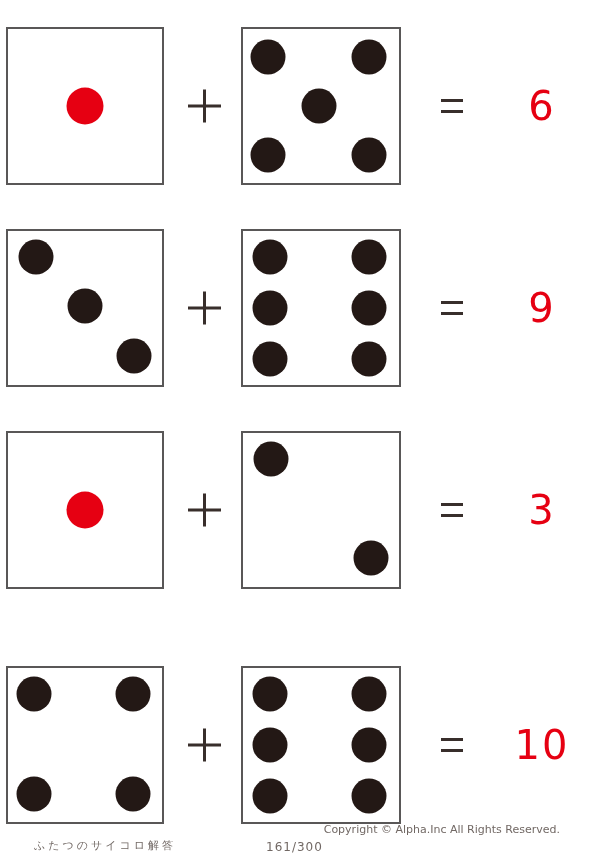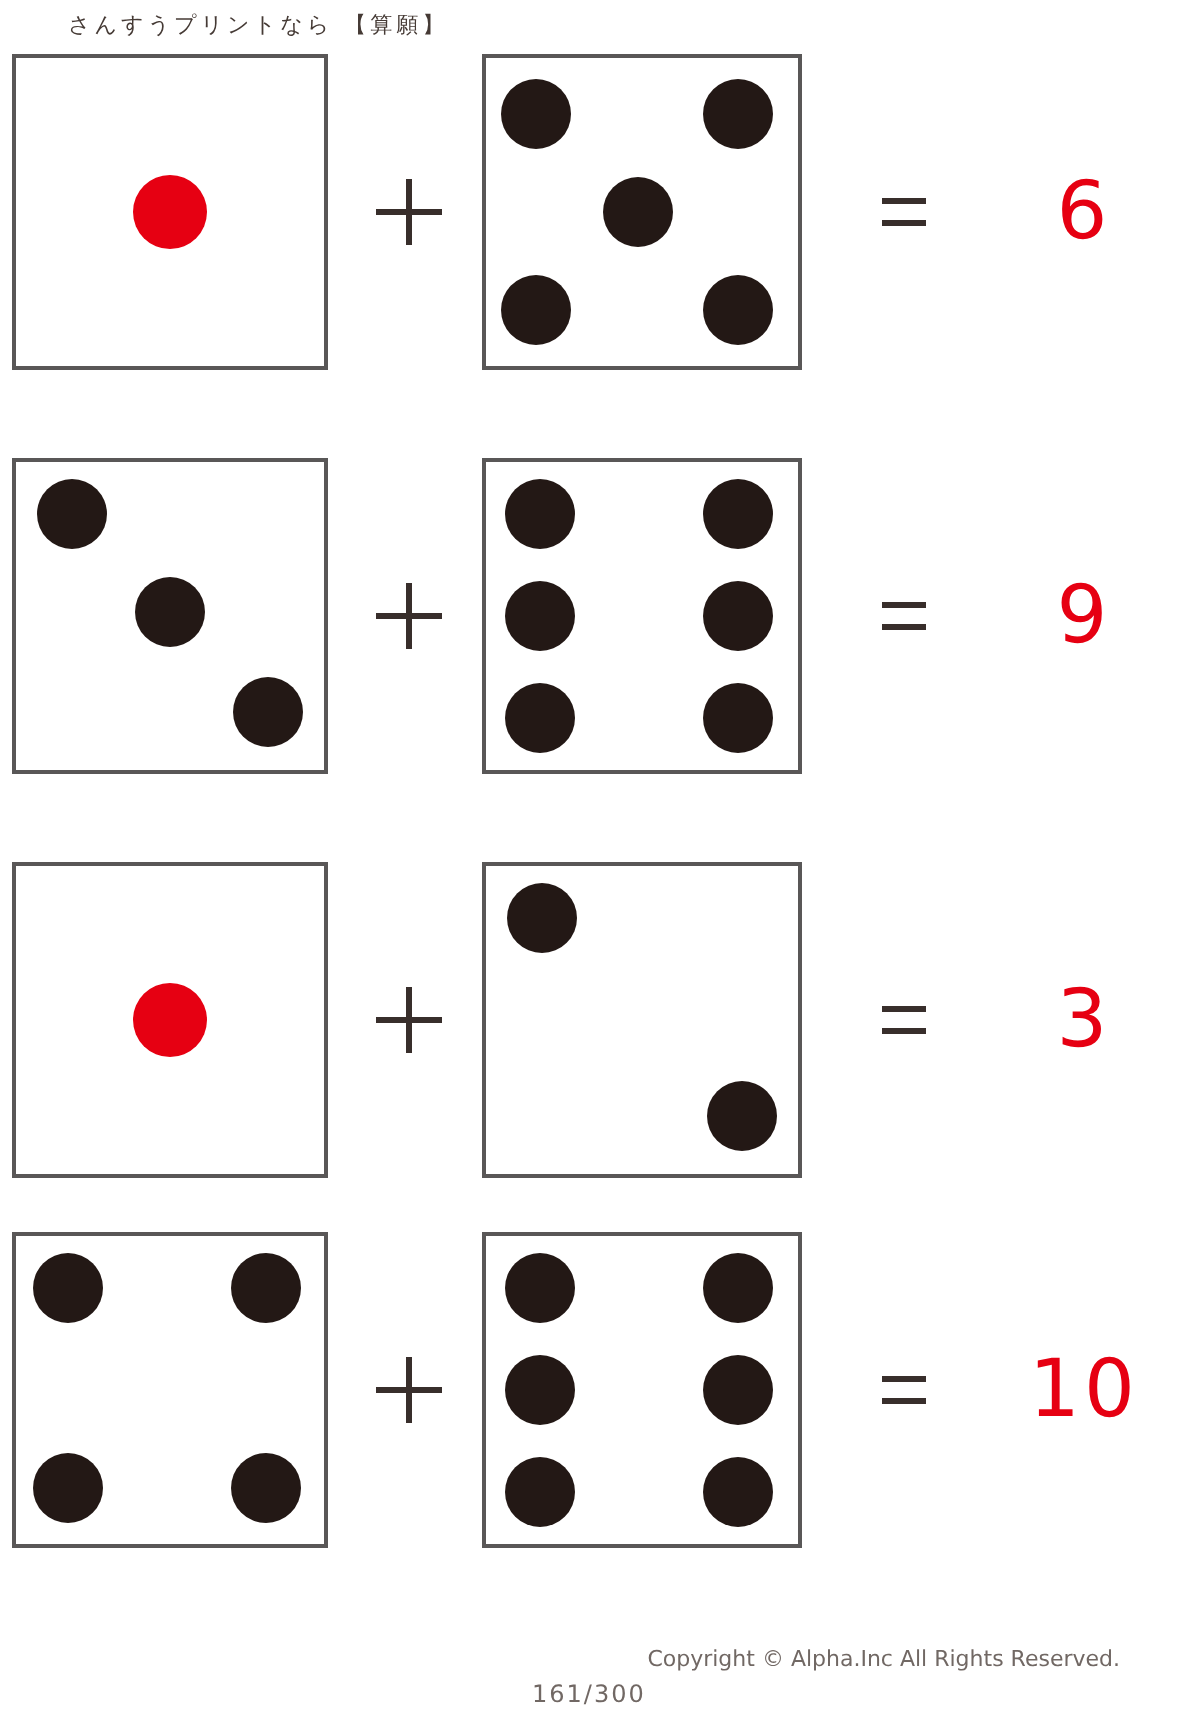--- a/index.html
+++ b/index.html
@@ -13,21 +13,21 @@
   }
   *{margin:0;padding:0;box-sizing:border-box;}
   html,body{width:600px;height:859px;background:#ffffff;overflow:hidden;
     font-family:"DejaVu Sans","Liberation Sans",sans-serif;}
   .page{position:relative;width:600px;height:859px;background:#fff;}
 
   .header-text{position:absolute;top:5px;left:34px;font-size:11px;
     letter-spacing:2px;color:var(--header-text);white-space:nowrap;}
 
   .row{position:absolute;left:0;width:600px;height:158px;}
-  .row-0{top:27px;} .row-1{top:229px;} .row-2{top:431px;} .row-3{top:616px;padding-left:16px;}
+  .row-0{top:27px;} .row-1{top:229px;} .row-2{top:431px;} .row-3{top:666px;padding-left:16px;}
 
   .die{position:absolute;top:0;height:158px;background:#fff;
     border:2px solid var(--die-border);}
   .die-left{left:6px;width:158px;}
   .die-right{left:241px;width:160px;}
   .dot{position:absolute;border-radius:50%;transform:translate(-50%,-50%);}
   .dot.black{width:35px;height:35px;background:var(--dot-black);}
   .dot.red{width:37px;height:37px;background:var(--dot-red);}
 
   .plus{position:absolute;left:188px;top:50%;transform:translateY(-50%);
@@ -49,21 +49,20 @@
   .footer-page{position:absolute;left:266px;top:840px;font-size:12px;
     letter-spacing:1px;color:var(--footer-text);}
   .footer-copy{position:absolute;right:40px;top:823px;text-align:right;
     font-size:11px;line-height:14px;color:var(--footer-text);white-space:nowrap;}
 </style>
 </head>
 <body>
 
 <div class="page">
 
-  <div class="header-text">さんすうプリントなら 【算願】</div>
 
   <div class="row row-0">
     <div class="die die-left">
         <div class="dot red" style="left: 50%; top: 50%;"></div>
       </div>
     <div class="plus"></div>
     <div class="die die-right">
         <div class="dot black" style="left: 16%; top: 18%;"></div>
         <div class="dot black" style="left: 81%; top: 18%;"></div>
         <div class="dot black" style="left: 49%; top: 50%;"></div>
@@ -119,18 +118,19 @@
         <div class="dot black" style="left: 81%; top: 17%;"></div>
         <div class="dot black" style="left: 17%; top: 50%;"></div>
         <div class="dot black" style="left: 81%; top: 50%;"></div>
         <div class="dot black" style="left: 17%; top: 83%;"></div>
         <div class="dot black" style="left: 81%; top: 83%;"></div>
       </div>
     <div class="equals"></div>
     <div class="answer">10</div>
   </div>
 
+  <div class="footer-title">ふたつのサイコロ解答</div>
   <div class="footer-page">161/300</div>
   <div class="footer-copy">
     <div>Copyright ©  Alpha.Inc All Rights Reserved.</div>
   </div>
 
 </div>
 
 </body></html>

